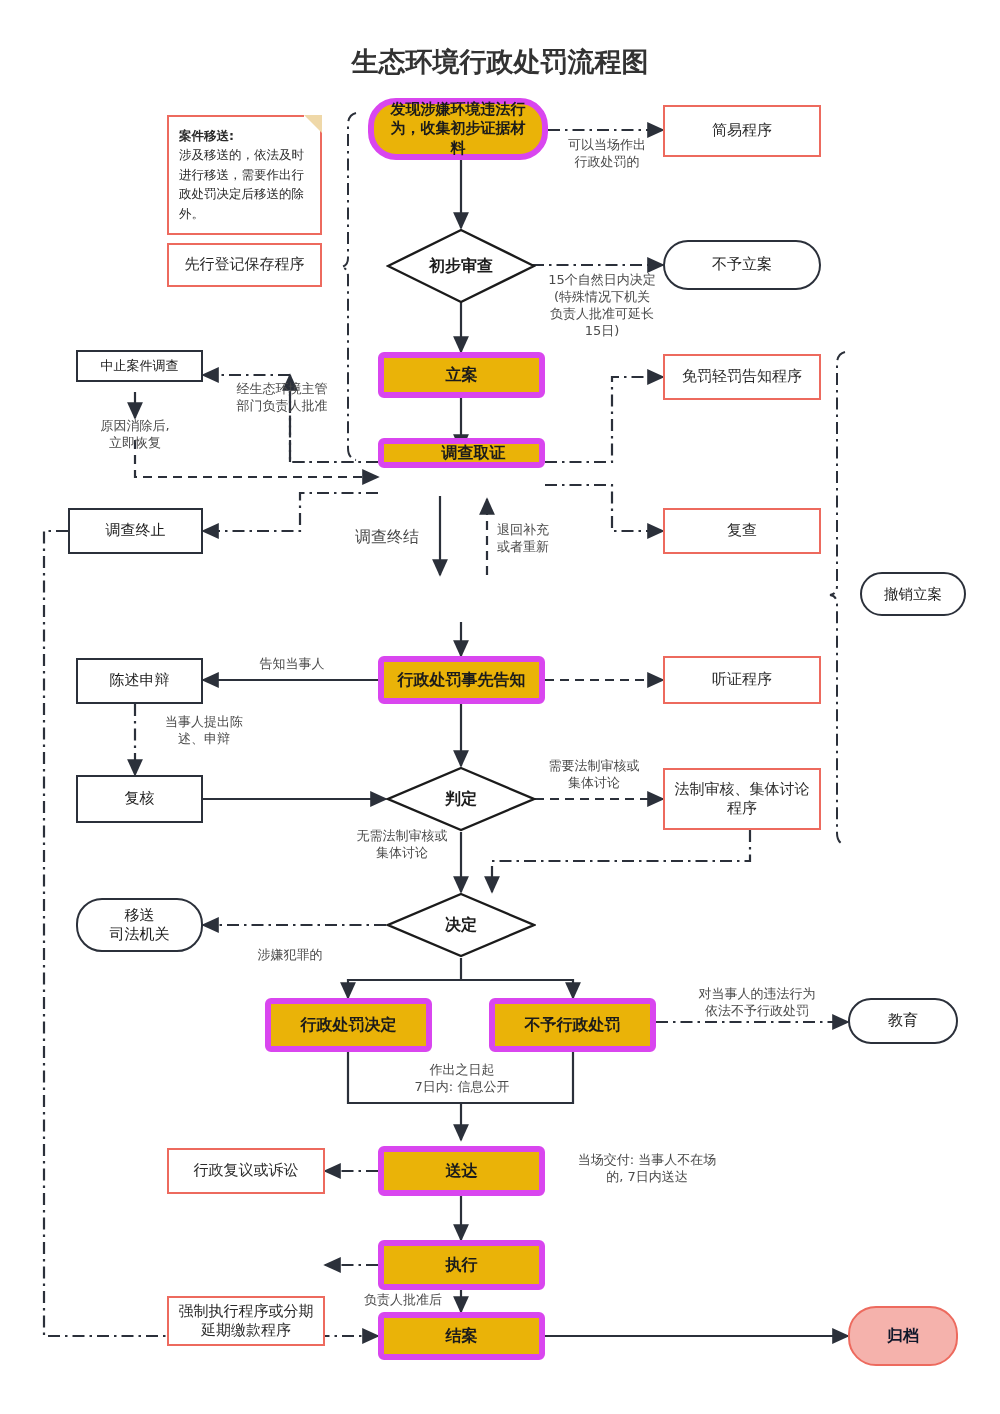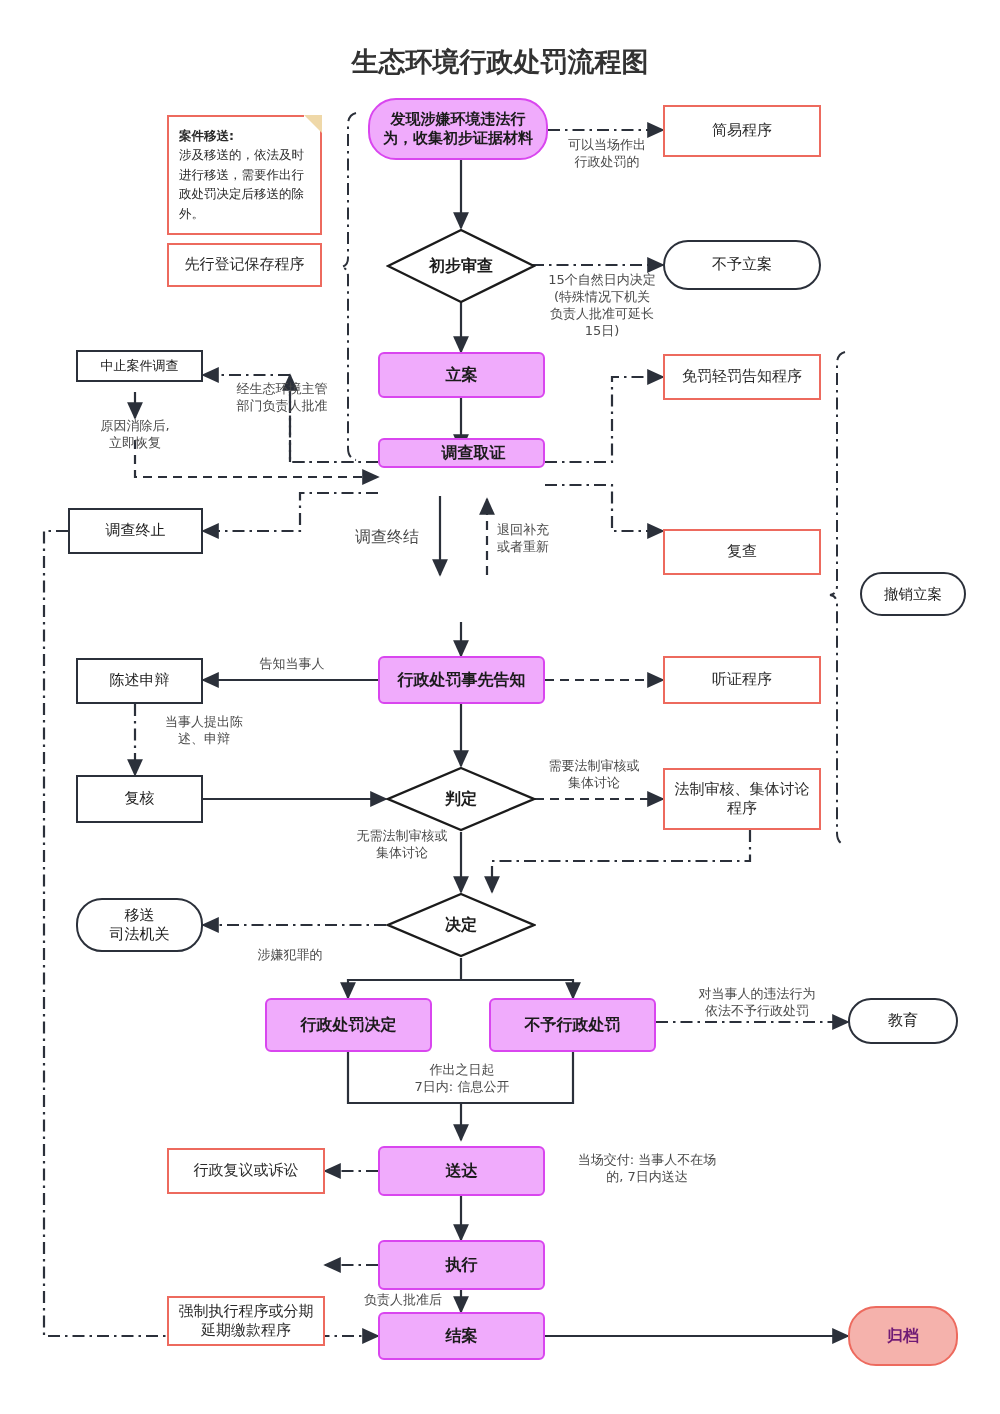--- a/index.html
+++ b/index.html
@@ -1,24 +1,24 @@
 <!DOCTYPE html>
 <html><head>
 <meta charset="utf-8">
 <style>
   html,body{margin:0;padding:0;background:#ffffff;}
   body{font-family:"DejaVu Sans","Liberation Sans",sans-serif;}
   #stage{position:relative;width:1000px;height:1414px;background:#ffffff;overflow:hidden;}
   svg#wires{position:absolute;left:0;top:0;width:1000px;height:1414px;pointer-events:none;}
   .node{position:absolute;box-sizing:border-box;display:flex;align-items:center;justify-content:center;text-align:center;line-height:1.28;}
-  .pinkbox{background:#f0abfc;border:2px solid #d946ef;border-radius:6px;color:#1b1b1b;font-weight:bold;}
+  .pinkbox{background:#eab308;border:6px solid #d946ef;border-radius:6px;color:#1b1b1b;font-weight:bold;}
   .redbox{background:#ffffff;border:2px solid #ED6A5E;color:#2b2b2b;}
   .darkbox{background:#ffffff;border:2px solid #2b303a;color:#1b1b1b;}
   .darkpill{background:#ffffff;border:2.5px solid #2b303a;border-radius:26px;color:#1b1b1b;}
-  .pinkpill{background:#F5B2AC;border:2px solid #ED6A5E;border-radius:28px;color:#701a75;font-weight:bold;}
+  .pinkpill{background:#F5B2AC;border:2px solid #ED6A5E;border-radius:28px;color:#0f172a;font-weight:bold;}
   .diamond-wrap{position:absolute;display:flex;align-items:center;justify-content:center;}
   .diamond-label{position:relative;z-index:3;font-weight:bold;color:#1b1b1b;}
   .note{position:absolute;box-sizing:border-box;background:#ffffff;border:2px solid #ED6A5E;text-align:left;color:#2b2b2b;}
   .note .corner{position:absolute;right:-2px;top:-2px;width:0;height:0;border-left:18px solid transparent;border-top:18px solid #EFD8A8;}
   .note .corner2{position:absolute;right:-2px;top:-2px;width:0;height:0;border-left:18px solid #ffffff;border-bottom:18px solid transparent;}
   .note b{font-weight:bold;}
   .edgelabel{position:absolute;color:#4a4a4a;text-align:center;line-height:1.3;white-space:pre-line;}
   #title{position:absolute;width:1000px;text-align:center;font-weight:bold;color:#333333;}
 </style>
 </head>
@@ -137,21 +137,21 @@
   <div class="node darkpill" style="left:663px;top:240px;width:158px;height:50px;font-size:15px;">不予立案</div>
 
   <div class="node pinkbox" style="left:378px;top:352px;width:167px;height:46px;font-size:16px;">立案</div>
 
   <div class="node redbox" style="left:663px;top:354px;width:158px;height:46px;font-size:15px;">免罚轻罚告知程序</div>
 
   <div class="node darkbox" style="left:76px;top:350px;width:127px;height:32px;font-size:13px;">中止案件调查</div>
 
   <div class="node pinkbox" style="left:378px;top:438px;width:167px;height:30px;font-size:16px;padding-left:24px;">调查取证</div>
 
-  <div class="node redbox" style="left:663px;top:508px;width:158px;height:46px;font-size:15px;margin-top:21px;">复查</div>
+  <div class="node redbox" style="left:663px;top:508px;width:158px;height:46px;font-size:15px;">复查</div>
 
   <div class="node darkbox" style="left:68px;top:508px;width:135px;height:46px;font-size:15px;">调查终止</div>
 
 
   <div class="node darkpill" style="left:860px;top:572px;width:106px;height:44px;font-size:14.5px;">撤销立案</div>
 
   <div class="node pinkbox" style="left:378px;top:656px;width:167px;height:48px;font-size:16px;">行政处罚事先告知</div>
 
   <div class="node darkbox" style="left:76px;top:658px;width:127px;height:46px;font-size:15px;">陈述申辩</div>
 

